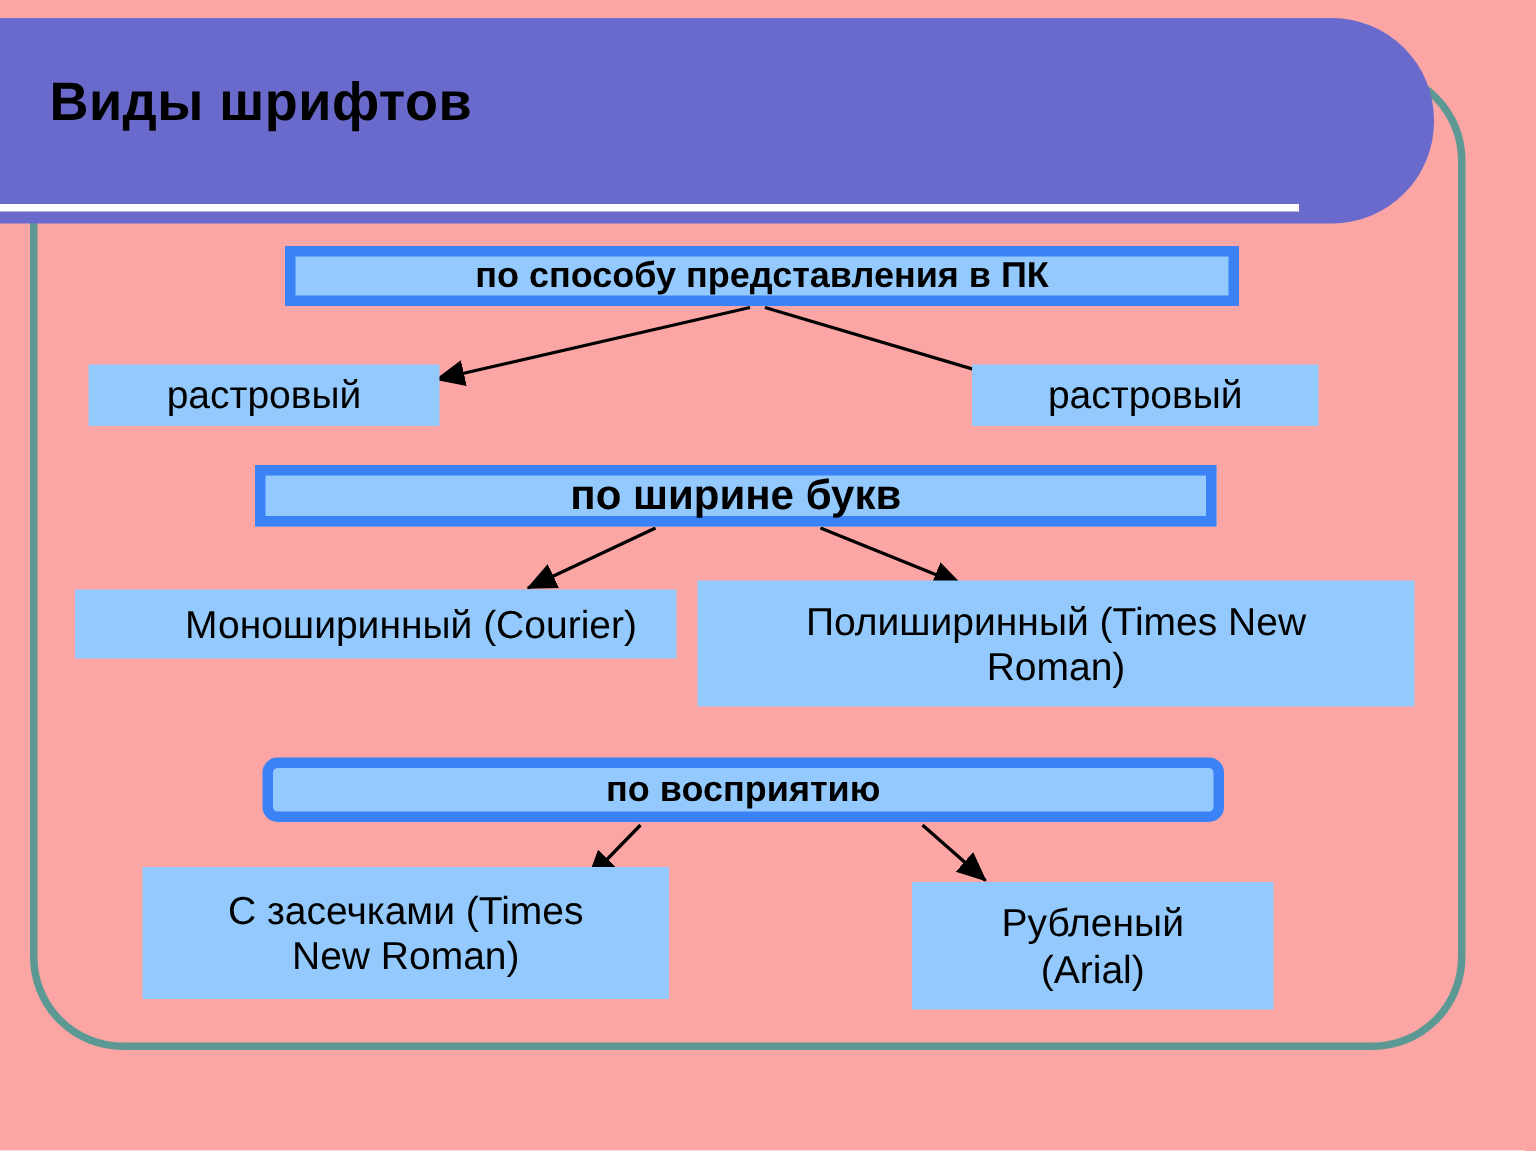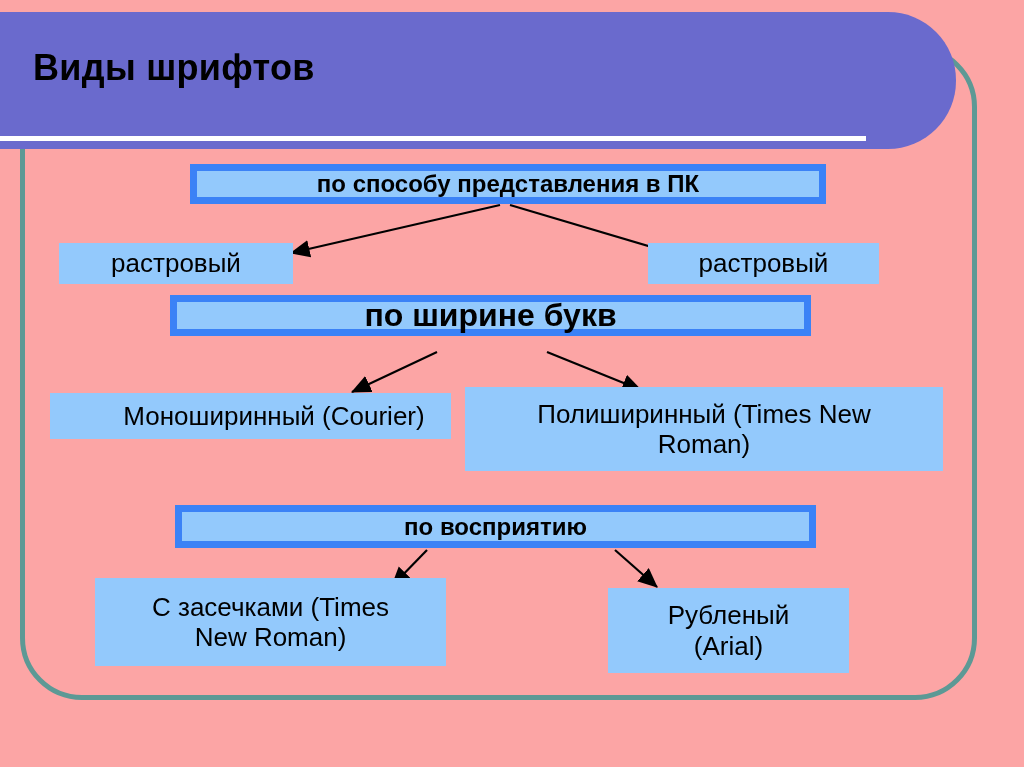--- a/index.html
+++ b/index.html
@@ -76,22 +76,22 @@
   .box.framed {
     border: 7px solid #3b82f6;
     font-weight: bold;
   }
   .box.plain {
     border: none;
   }
 
   
   #box-predstavlenie { left: 190px; top: 164px;  width: 636px; height: 40px;  font-size: 24px; }
-  #box-shirina       { left: 170px; top: 295px;  width: 641px; height: 41px;  font-size: 32px; }
-  #box-vospriyatie   { left: 175px; top: 505px;  width: 641px; height: 43px;  font-size: 24px; }
+  #box-shirina       { left: 170px; top: 310px;  width: 641px; height: 41px;  font-size: 28px; }
+  #box-vospriyatie   { left: 175px; top: 505px;  width: 641px; height: 43px;  font-size: 24px; border-radius: 10px; }
 
   
   #box-rastroviy  { left: 59px;  top: 243px; width: 234px; height: 41px; font-size: 26px; justify-content: center; }
   #box-vektorniy  { left: 648px; top: 243px; width: 231px; height: 41px; font-size: 26px; justify-content: center; }
   #box-mono       { left: 50px;  top: 393px; width: 401px; height: 46px; font-size: 26px; padding-left: 47px; }
   #box-poli       { left: 465px; top: 387px; width: 478px; height: 84px; font-size: 26px; padding: 0 14px; }
   #box-zasechki   { left: 95px;  top: 578px; width: 351px; height: 88px; font-size: 26px; padding: 0 10px; }
   #box-rublenniy  { left: 608px; top: 588px; width: 241px; height: 85px; font-size: 26px; }
 
   

